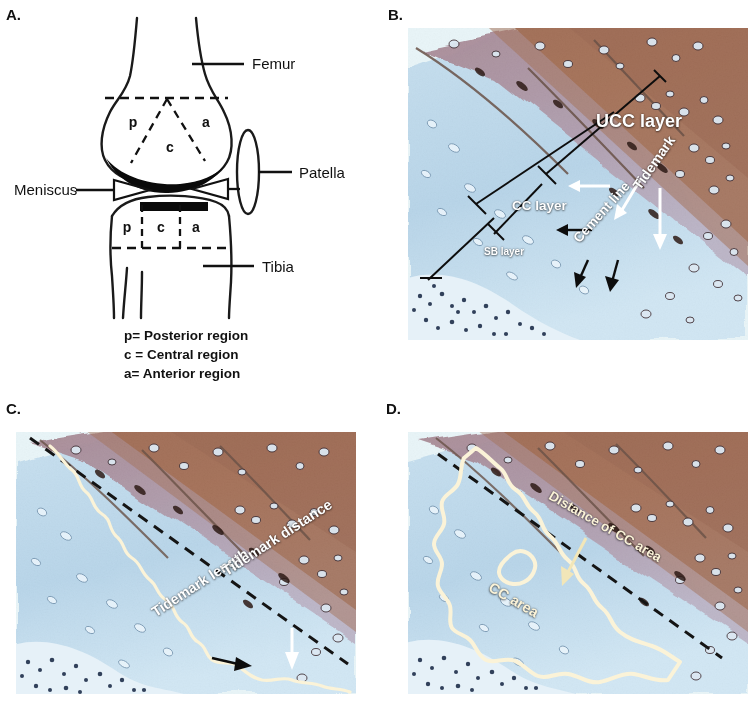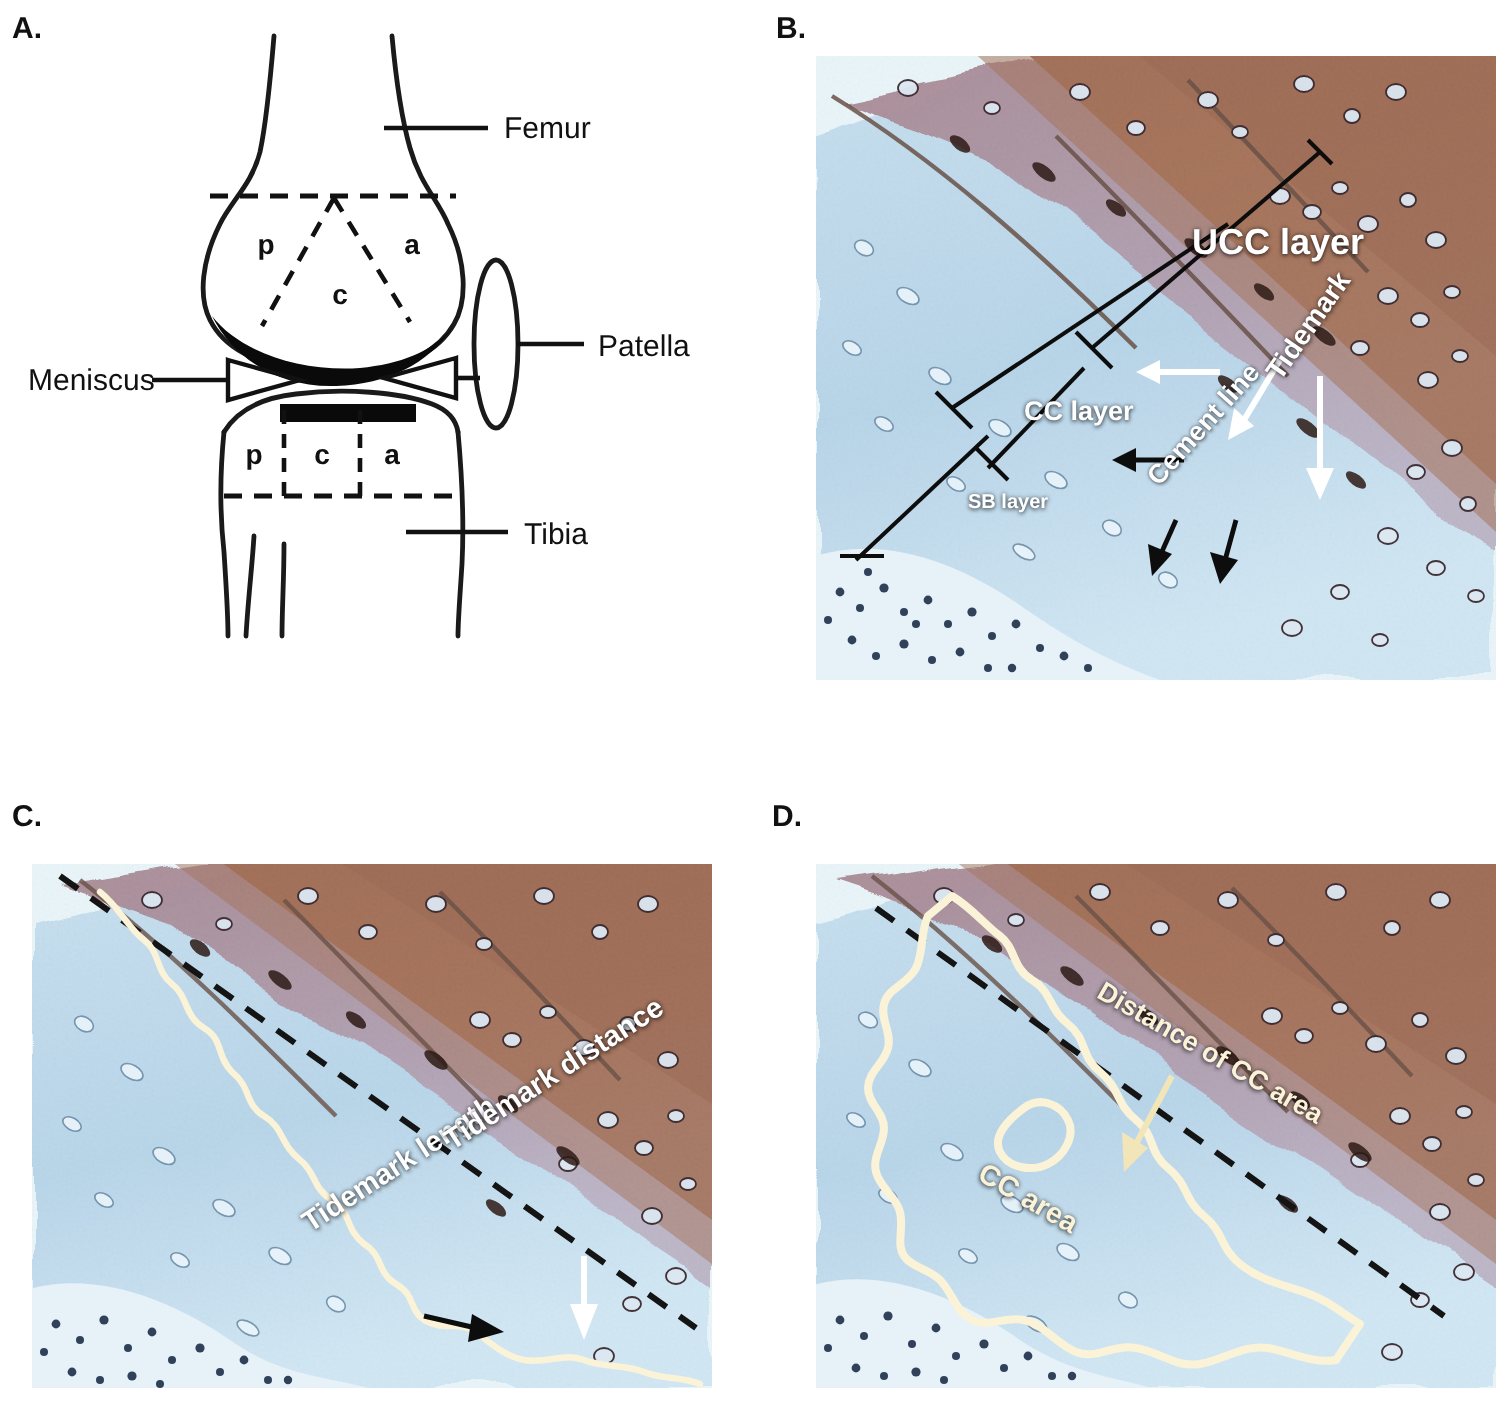--- a/index.html
+++ b/index.html
@@ -163,20 +163,25 @@
 
       <text class="diag-region" x="127" y="232" text-anchor="middle">p</text>
       <text class="diag-region" x="161" y="232" text-anchor="middle">c</text>
       <text class="diag-region" x="196" y="232" text-anchor="middle">a</text>
 
       <line x1="203" y1="266" x2="254" y2="266" stroke="#111" stroke-width="2.3"></line>
       <text class="diag-text" x="262" y="272">Tibia</text>
     </svg>
   </div>
 
+  <div id="panel-a-legend">
+    <div>p= Posterior region</div>
+    <div>c = Central region</div>
+    <div>a= Anterior region</div>
+  </div>
 
   <div class="panel-label" style="left:388px; top:6px;">B.</div>
 
   <div class="histo" id="panel-b" style="left:408px; top:28px; width:340px; height:312px;">
     <svg width="340" height="312" viewBox="0 0 340 312">
       <defs>
 
         <filter id="grainB" x="0" y="0" width="100%" height="100%">
           <feTurbulence type="fractalNoise" baseFrequency="0.7" numOctaves="4" seed="11" result="n"></feTurbulence>
           <feColorMatrix in="n" type="saturate" values="0" result="ng"></feColorMatrix>

